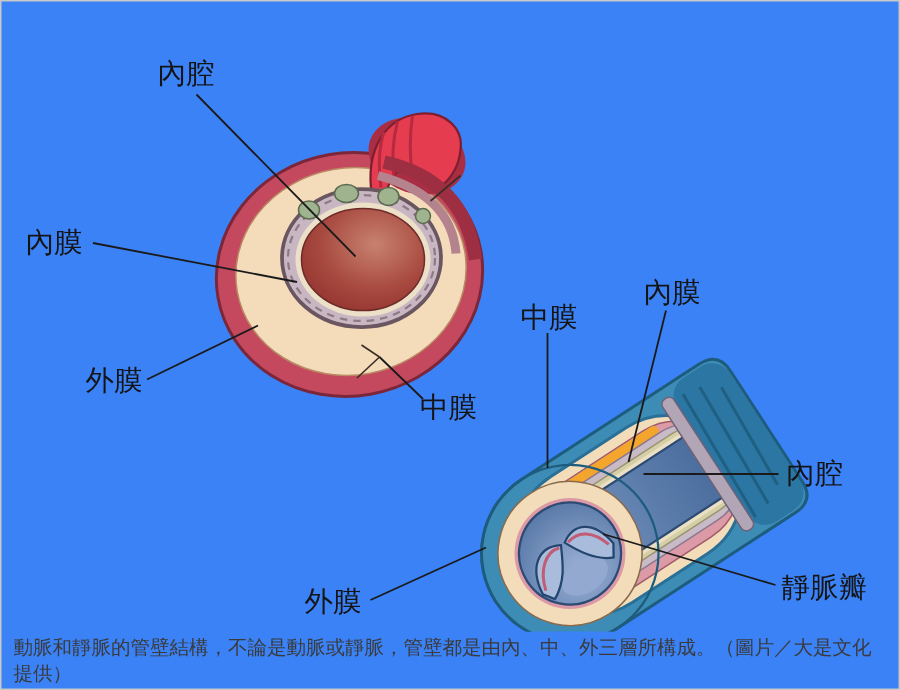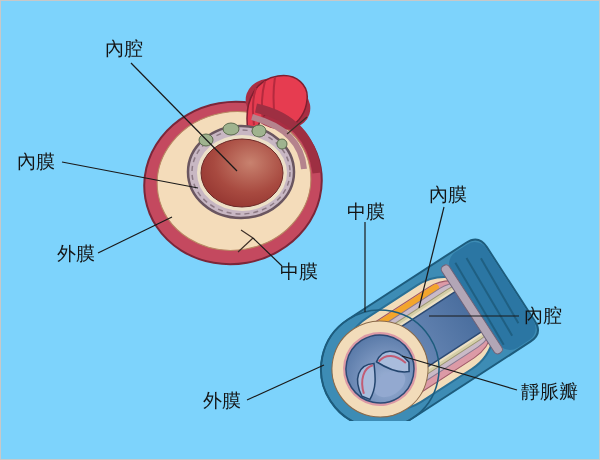--- a/index.html
+++ b/index.html
@@ -1,19 +1,19 @@
 <!DOCTYPE html>
 <html><head>
 <meta charset="utf-8">
 <style>
   html,body{margin:0;padding:0;}
   body{width:600px;height:460px;background:#ffffff;overflow:hidden;
        font-family:"Liberation Sans",sans-serif;}
   .frame{box-sizing:border-box;width:600px;height:460px;border:1px solid #c8c8c8;
-         background:#7dd3fc;position:relative;}
+         background:#3b82f6;position:relative;}
   svg text{font-family:"Liberation Sans",sans-serif;font-size:19px;fill:#141414;font-weight:500;}
   .caption{position:absolute;left:8px;top:422px;width:578px;
            font-size:13px;line-height:1.32;color:#3a3a3a;letter-spacing:0px;}
 </style>
 </head>
 <body>
 
 <div class="frame">
 <svg width="600" height="420" viewBox="0 0 600 420">
   <defs>
@@ -118,13 +118,14 @@
   <text x="16" y="167">內膜</text>
   <text x="56" y="259">外膜</text>
   <text x="279" y="277">中膜</text>
   <text x="346" y="217">中膜</text>
   <text x="428" y="200">內膜</text>
   <text x="523" y="321">內腔</text>
   <text x="520" y="397">靜脈瓣</text>
   <text x="202" y="406">外膜</text>
 </svg>
 
+<div class="caption">動脈和靜脈的管壁結構，不論是動脈或靜脈，管壁都是由內、中、外三層所構成。（圖片／大是文化提供）</div>
 </div>
 
 </body></html>

